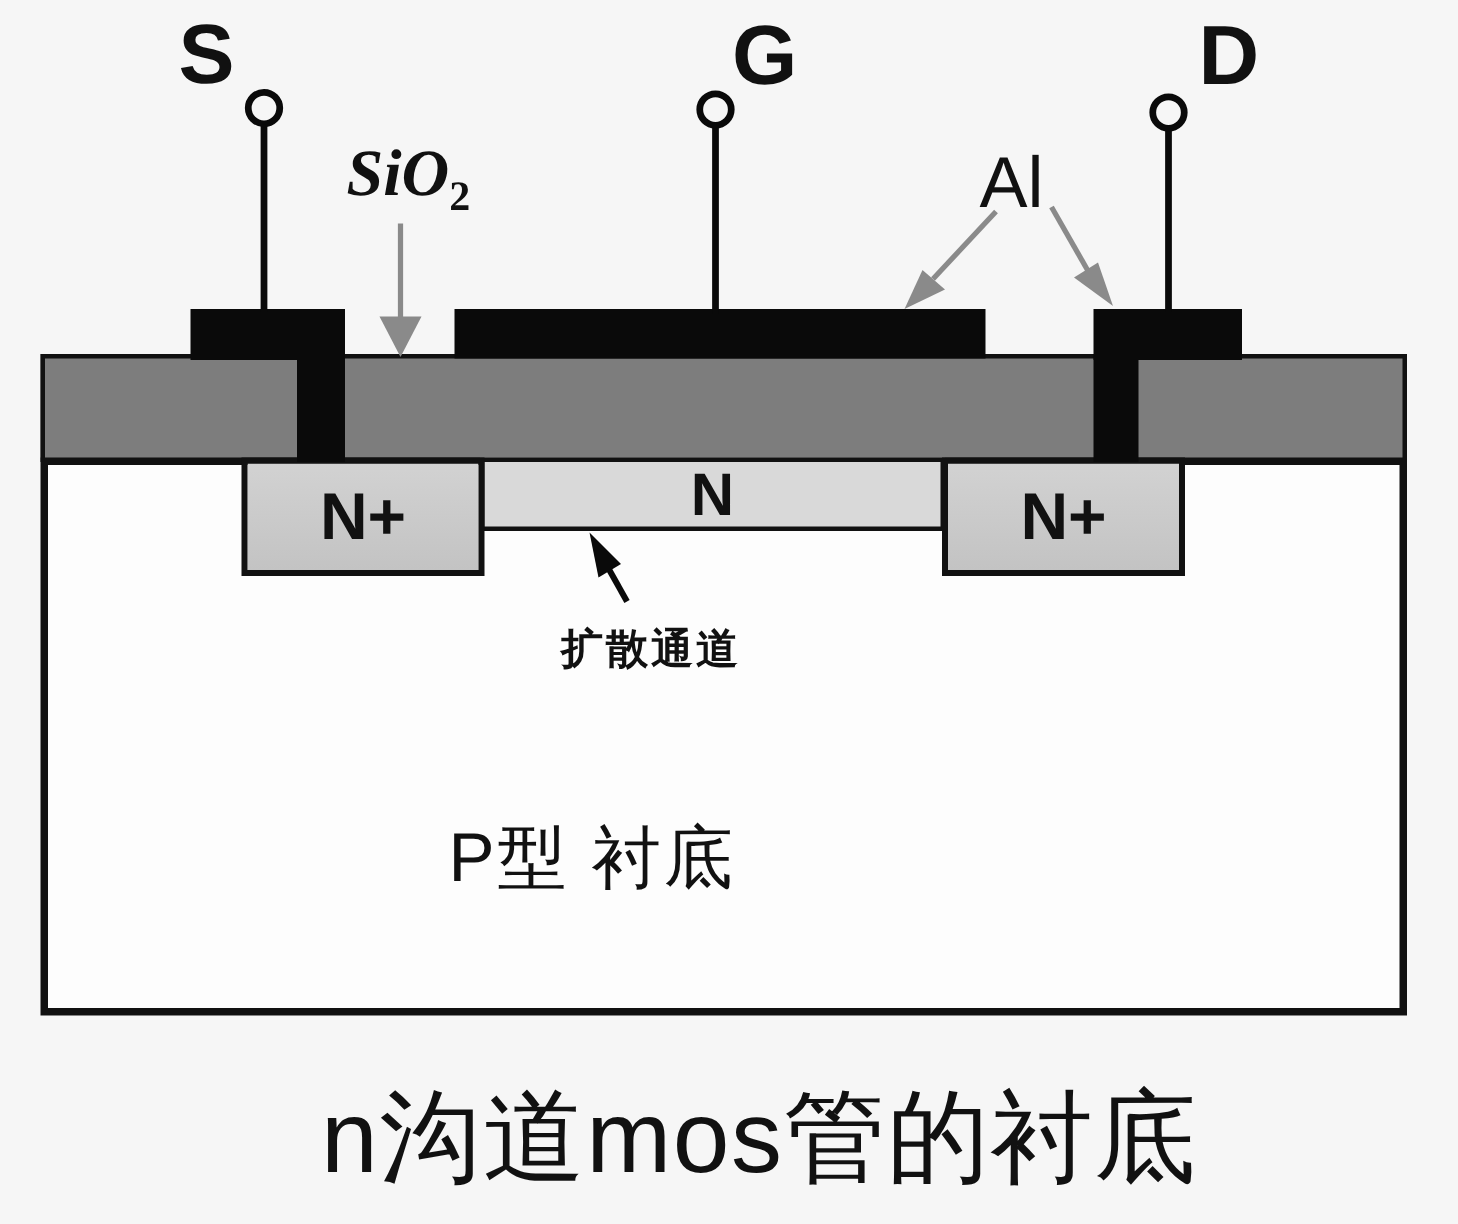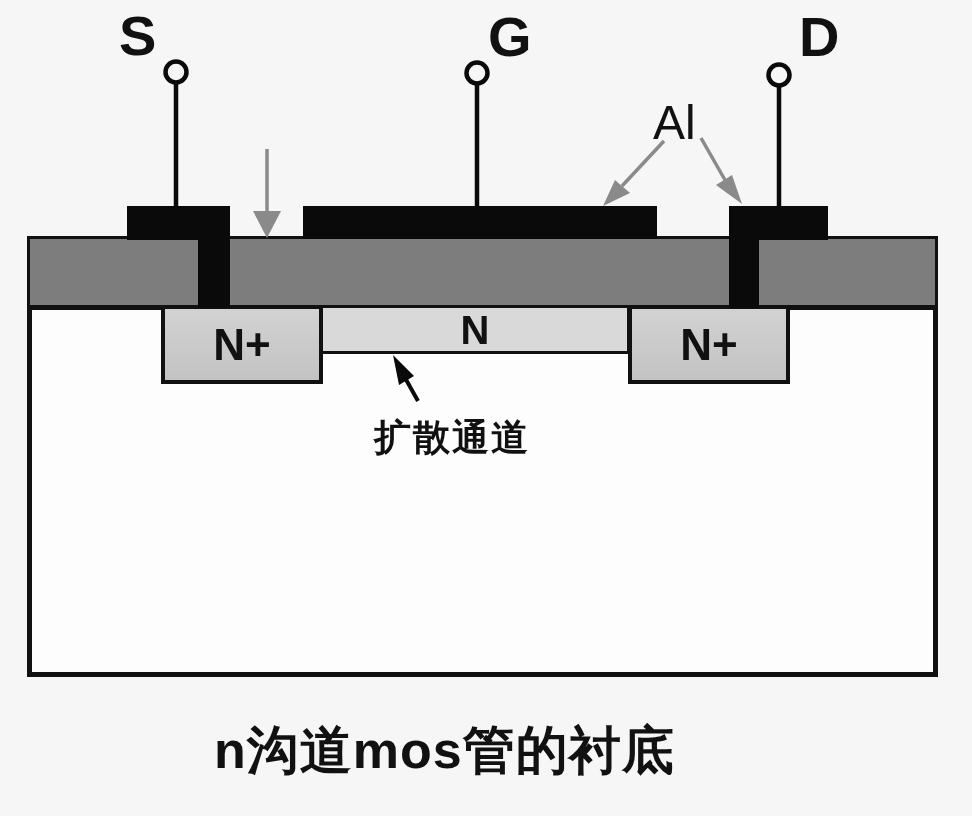--- a/index.html
+++ b/index.html
@@ -56,23 +56,23 @@
   .lbl-s { left: 119px; top: 8px; }
   .lbl-g { left: 488px; top: 9px; }
   .lbl-d { left: 799px; top: 9px; }
   .lbl-sio2 {
     left: 231px; top: 94px;
     font-family: "Liberation Serif", serif; font-style: italic;
     font-size: 44px; font-weight: 600;
   }
   .lbl-sio2 sub { font-size: 28px; font-style: normal; vertical-align: -10px; }
   .lbl-al { left: 653px; top: 99px; font-size: 48px; font-weight: 500; }
-  .lbl-diff { left: 374px; top: 419px; font-size: 37px; font-weight: 600; letter-spacing: 2px; }
+  .lbl-diff { left: 374px; top: 419px; font-size: 28px; font-weight: 600; letter-spacing: 2px; }
   .lbl-sub  { left: 299px; top: 548px; font-size: 46px; font-weight: 500; letter-spacing: 2px; }
-  .caption  { left: 214px; top: 724px; font-size: 52px; font-weight: 700; letter-spacing: 1px; }
+  .caption  { left: 214px; top: 724px; font-size: 68px; font-weight: 400; letter-spacing: 1px; }
 </style>
 </head>
 <body>
 
 <div id="canvas">
 
   <div class="abs substrate"></div>
   <div class="abs oxide"></div>
 
   <div class="abs channel">
@@ -117,21 +117,23 @@
     <g>
       <line x1="418" y1="401" x2="404" y2="376" stroke="#0a0a0a" stroke-width="4"></line>
       <polygon points="393,355 414,376 399,385" fill="#0a0a0a"></polygon>
     </g>
   </svg>
 
   <div class="lbl term-lbl lbl-s">S</div>
   <div class="lbl term-lbl lbl-g">G</div>
   <div class="lbl term-lbl lbl-d">D</div>
 
+  <div class="lbl lbl-sio2"><span>SiO</span><sub>2</sub></div>
 
   <div class="lbl lbl-al">Al</div>
 
   <div class="lbl lbl-diff">扩散通道</div>
 
+  <div class="lbl lbl-sub">P型 衬底</div>
 
   <div class="lbl caption">n沟道mos管的衬底</div>
 
 </div>
 
 </body></html>

